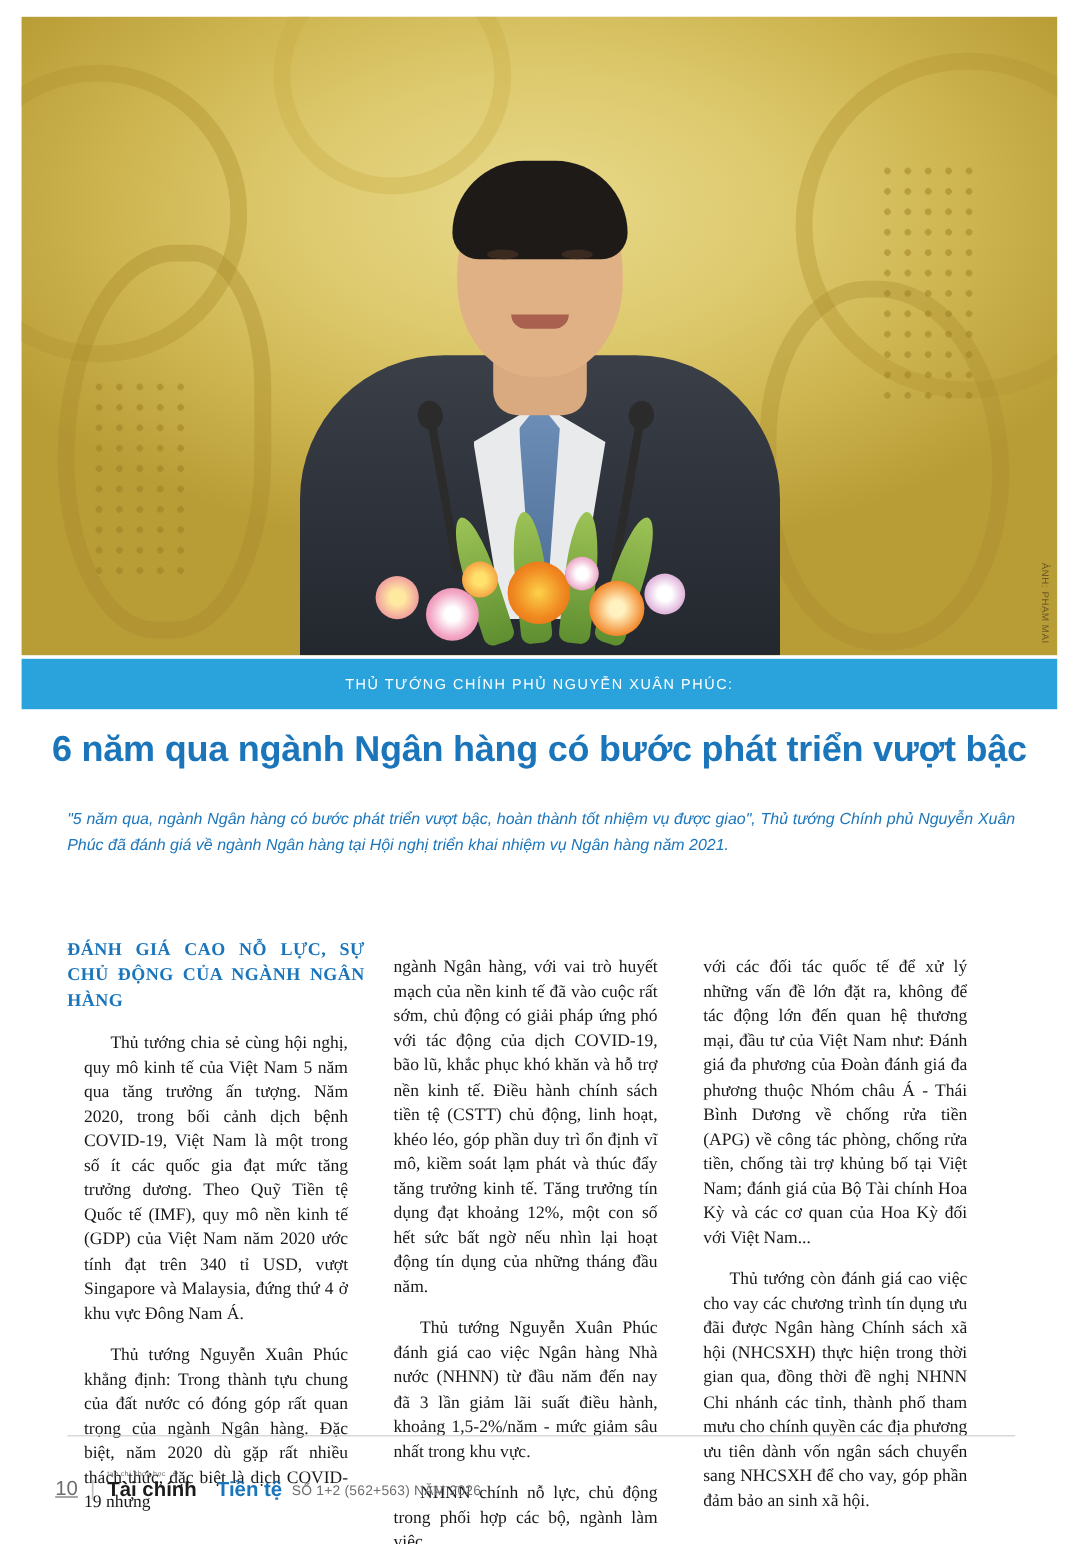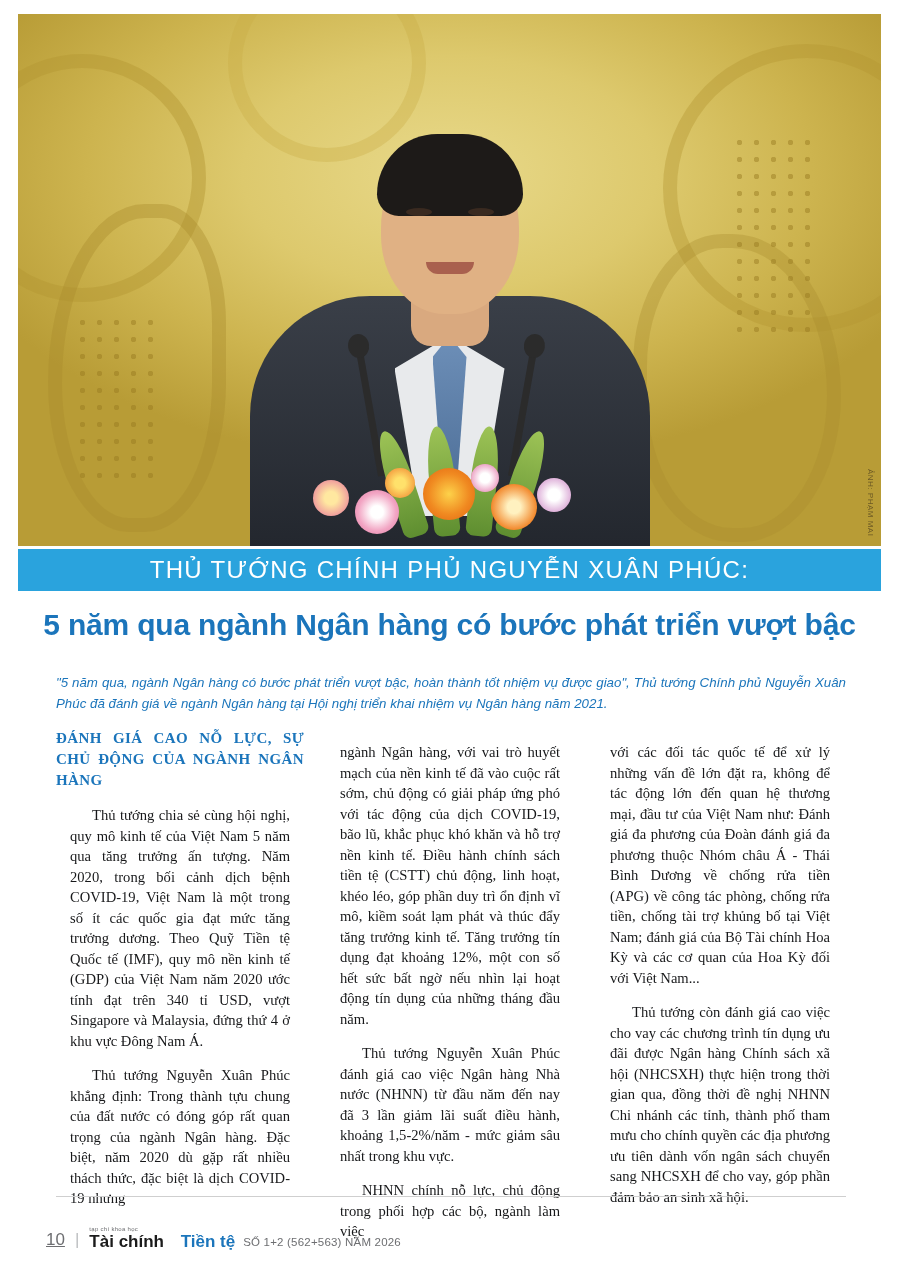--- a/index.html
+++ b/index.html
@@ -195,21 +195,21 @@
     top: 549px;
     width: 863px;
     height: 42px;
     background: #2aa3dd;
     display: flex;
     align-items: center;
     justify-content: center;
   }
   .banner span {
     font-family: "Liberation Sans", sans-serif;
-    font-size: 24px;
+    font-size: 12px;
     letter-spacing: 1.3px;
     color: #ffffff;
     font-weight: 400;
   }
 
   
   .headline {
     position: absolute;
     left: 18px;
     top: 608px;
@@ -233,25 +233,25 @@
     font-size: 13.3px;
     line-height: 21px;
     color: #1b75bb;
     text-align: justify;
   }
 
   
   .cols {
     position: absolute;
     left: 56px;
-    top: 728px;
+    top: 782px;
     width: 790px;
     height: 430px;
     display: flex;
-    gap: 22px;
+    gap: 10px;
   }
   .col {
     width: 248px;
     font-size: 14.6px;
     line-height: 20.5px;
     text-align: justify;
     color: #17181a;
   }
   .col p {
     margin: 14px;
@@ -364,21 +364,21 @@
       <div class="fl" style="left:186px; bottom:54px; width:28px; height:28px; background:radial-gradient(circle,#fff 25%,#e06aa2 100%);"></div>
     </div>
 
     <div class="credit">ẢNH: PHẠM MAI</div>
   </div>
 
   <div class="banner">
     <span>THỦ TƯỚNG CHÍNH PHỦ NGUYỄN XUÂN PHÚC:</span>
   </div>
 
-  <div class="headline">5 năm qua ngành Ngân hàng có bước phát triển vượt bậc</div>
+  <div class="headline">6 năm qua ngành Ngân hàng có bước phát triển vượt bậc</div>
 
   <div class="standfirst">"5 năm qua, ngành Ngân hàng có bước phát triển vượt bậc, hoàn thành tốt nhiệm vụ được giao", Thủ tướng Chính phủ Nguyễn Xuân Phúc đã đánh giá về ngành Ngân hàng tại Hội nghị triển khai nhiệm vụ Ngân hàng năm 2021.</div>
 
   <div class="cols">
     <div class="col">
       <div class="kicker">ĐÁNH GIÁ CAO NỖ LỰC, SỰ CHỦ ĐỘNG CỦA NGÀNH NGÂN HÀNG</div>
       <p>Thủ tướng chia sẻ cùng hội nghị, quy mô kinh tế của Việt Nam 5 năm qua tăng trưởng ấn tượng. Năm 2020, trong bối cảnh dịch bệnh COVID-19, Việt Nam là một trong số ít các quốc gia đạt mức tăng trưởng dương. Theo Quỹ Tiền tệ Quốc tế (IMF), quy mô nền kinh tế (GDP) của Việt Nam năm 2020 ước tính đạt trên 340 tỉ USD, vượt Singapore và Malaysia, đứng thứ 4 ở khu vực Đông Nam Á.</p>
       <p>Thủ tướng Nguyễn Xuân Phúc khẳng định: Trong thành tựu chung của đất nước có đóng góp rất quan trọng của ngành Ngân hàng. Đặc biệt, năm 2020 dù gặp rất nhiều thách thức, đặc biệt là dịch COVID-19 nhưng</p>
     </div>
     <div class="col">

